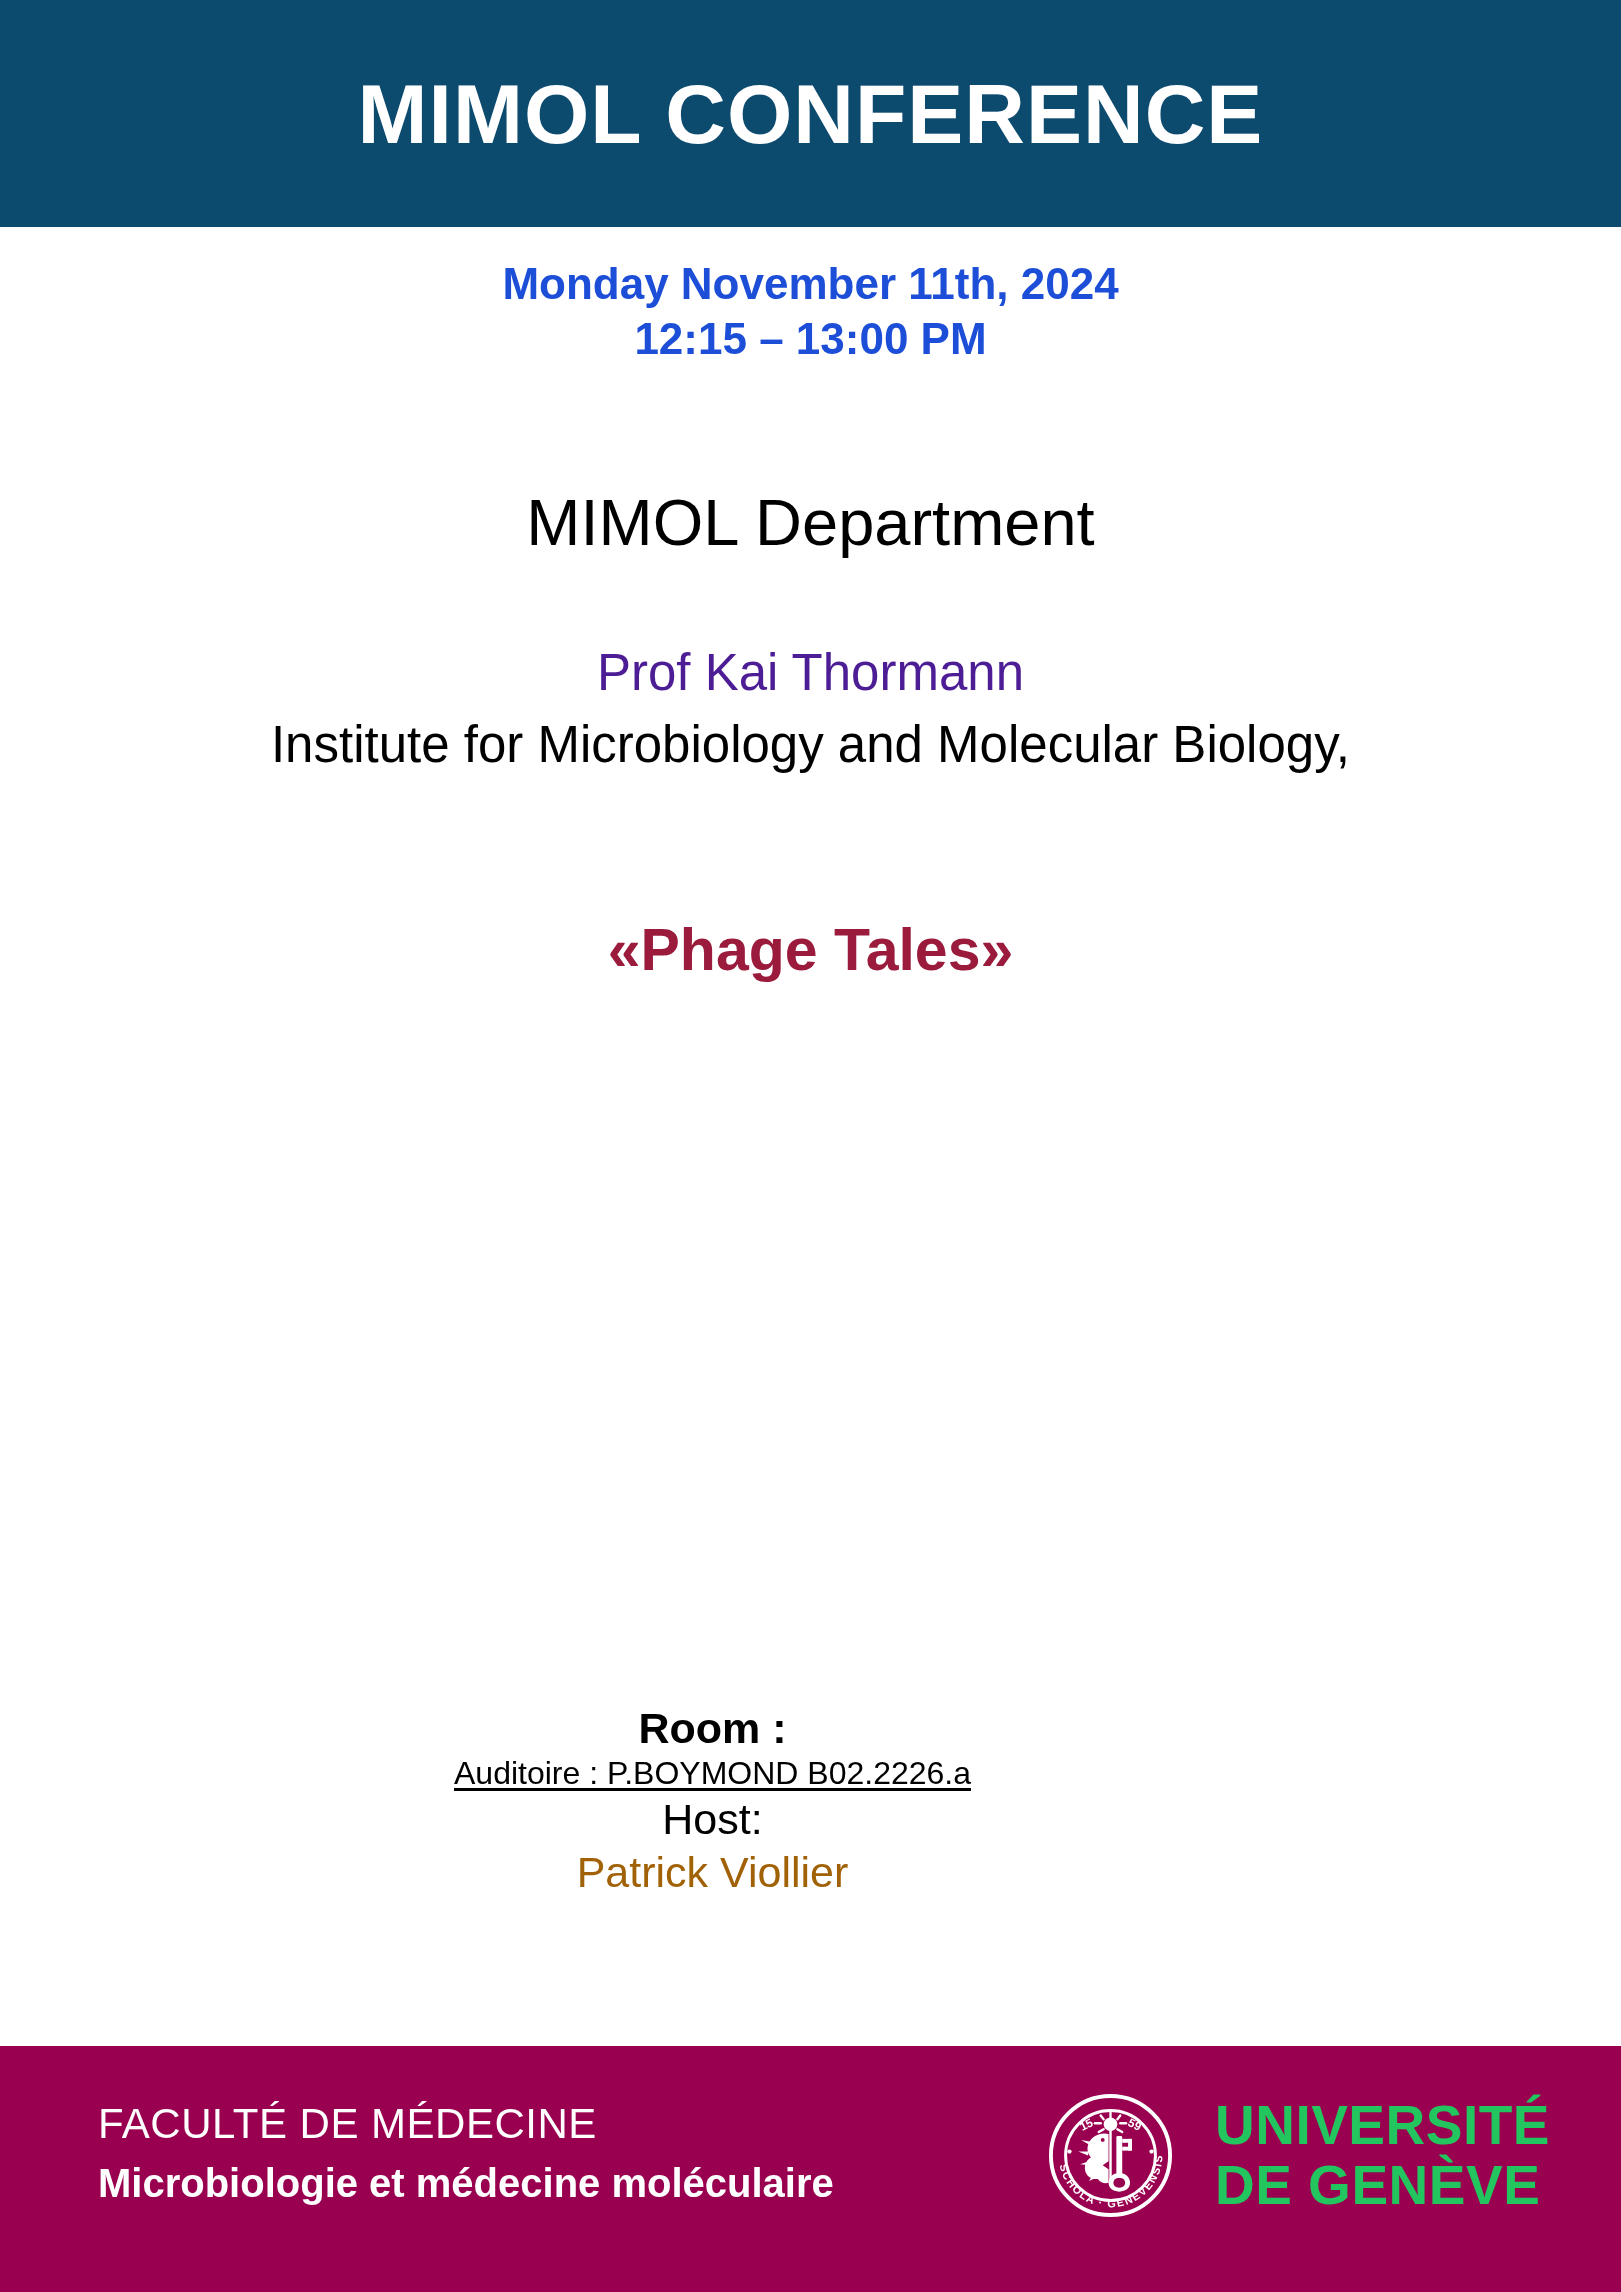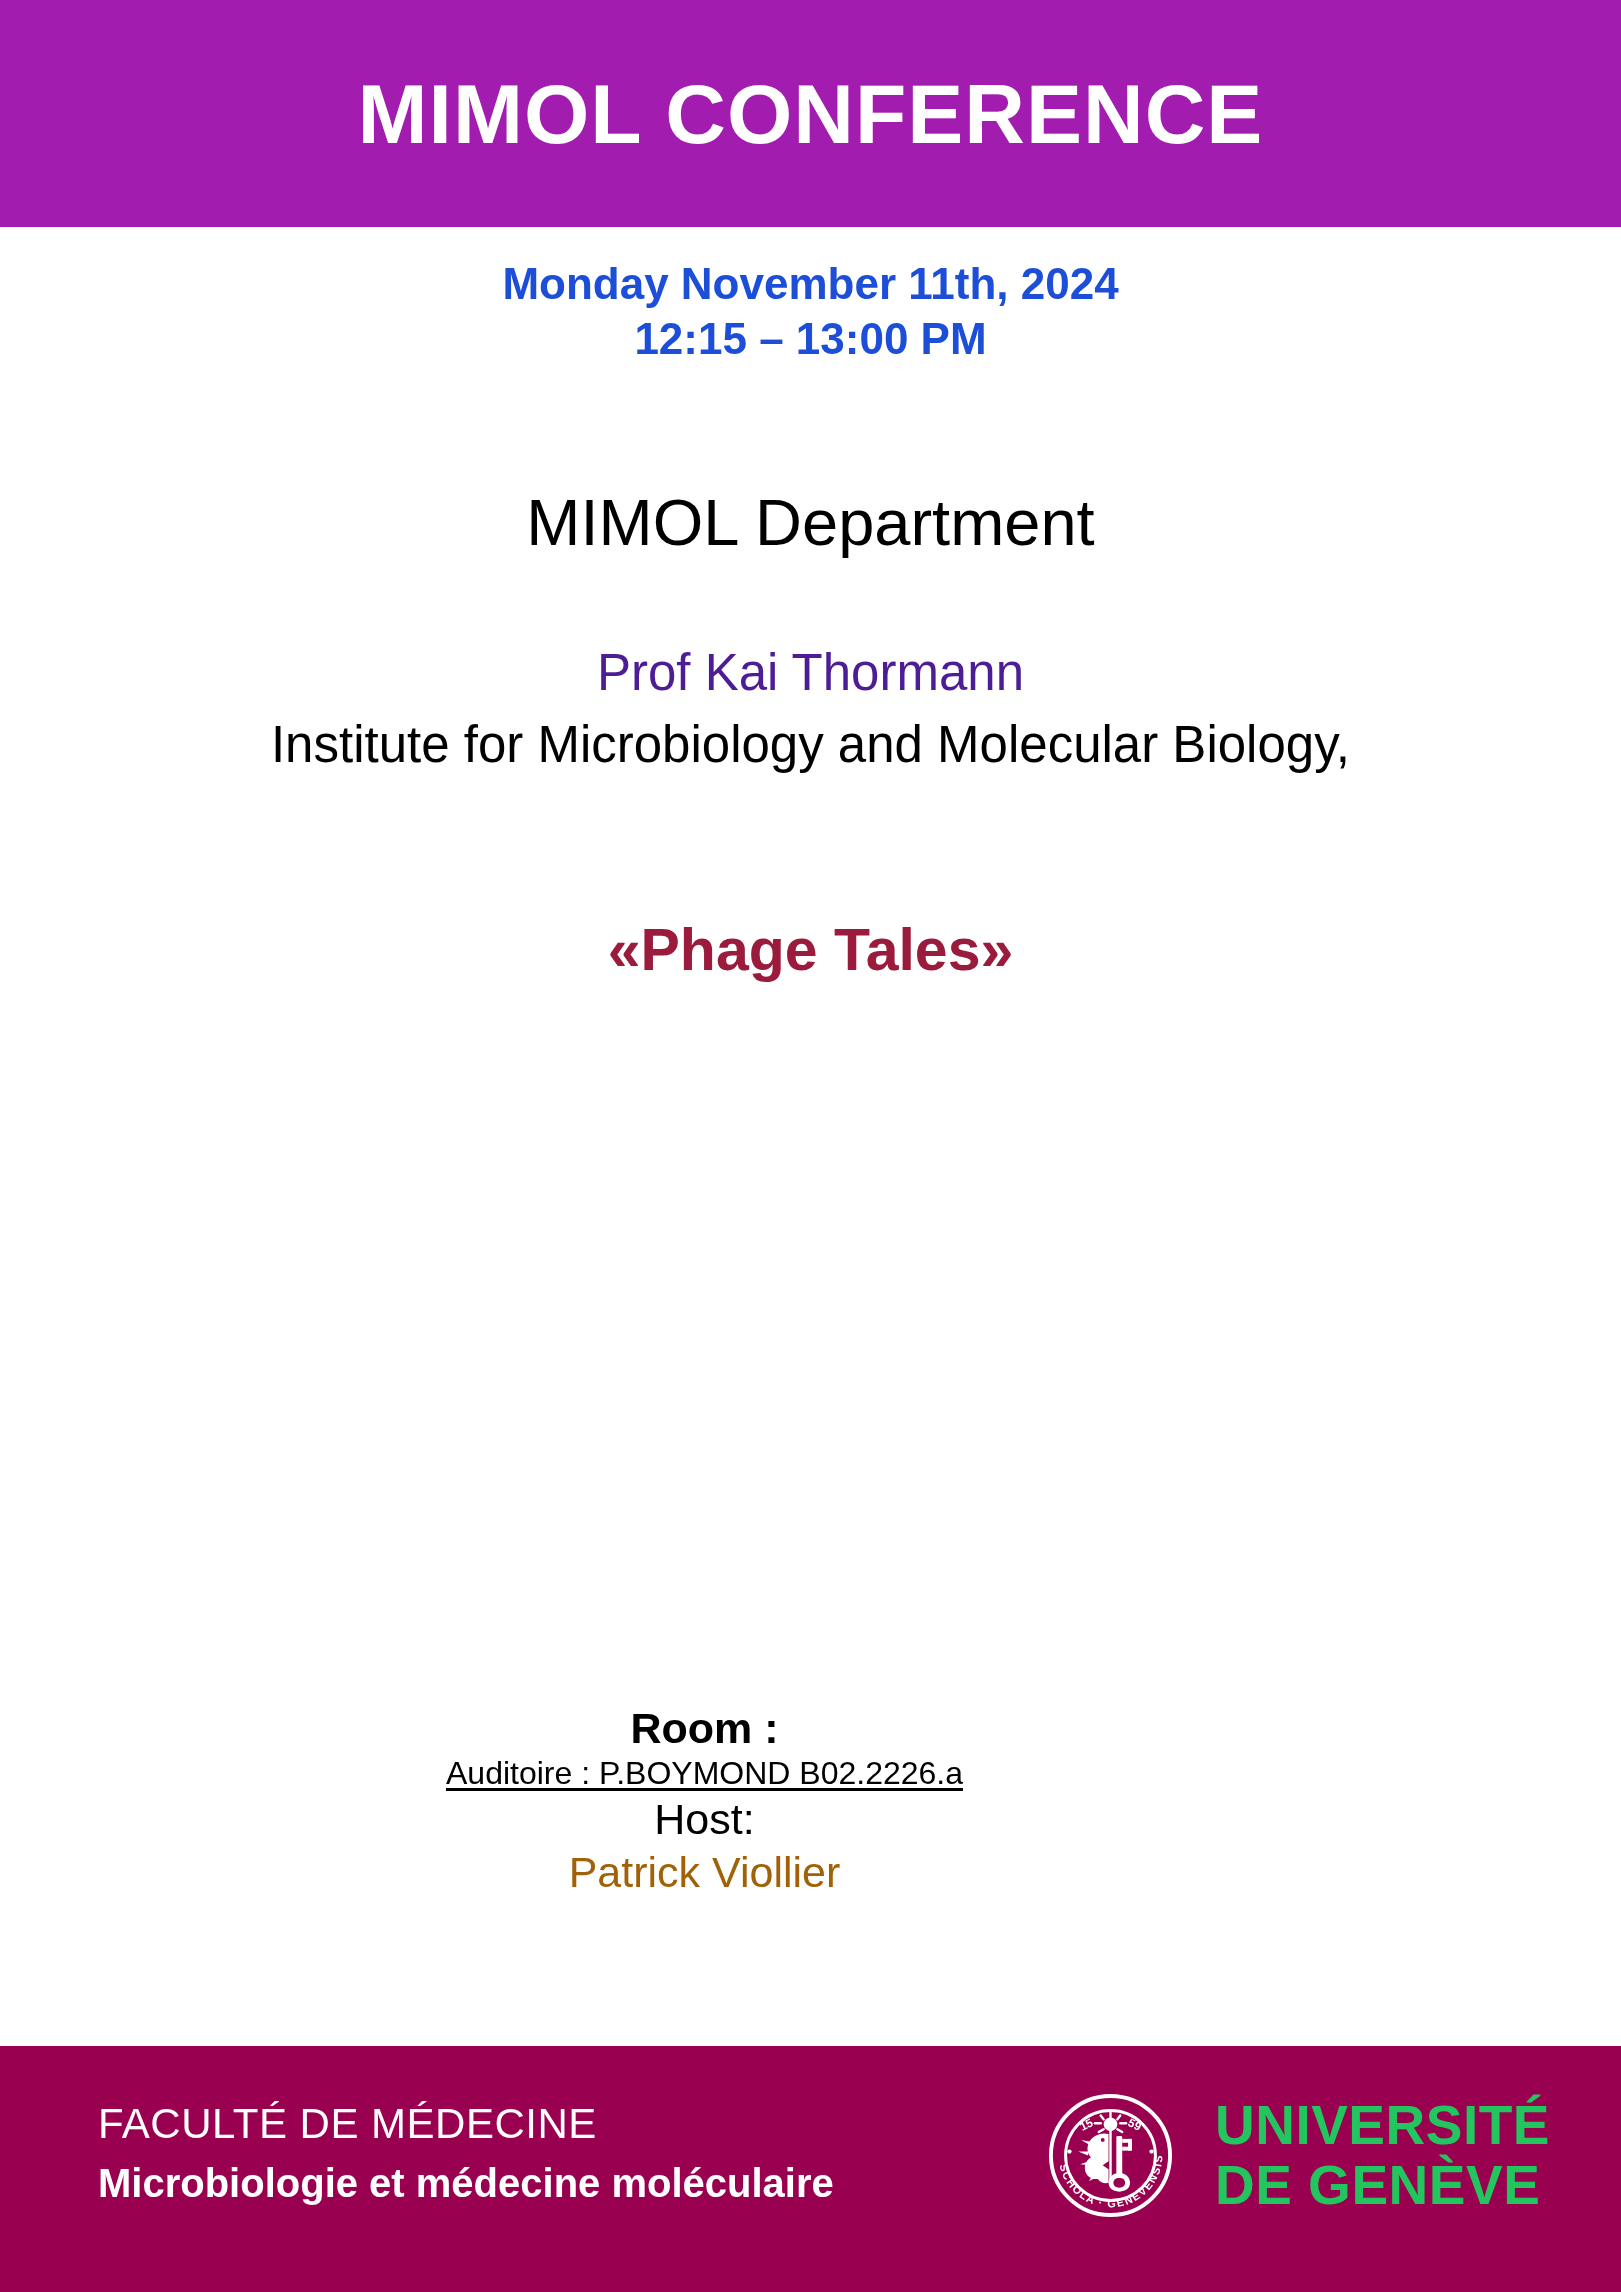--- a/index.html
+++ b/index.html
@@ -19,21 +19,21 @@
     box-sizing: border-box;
   }
 
   
   .header-band {
     position: absolute;
     top: 0;
     left: 0;
     width: 1621px;
     height: 227px;
-    background: #a21caf;
+    background: #0c4a6e;
     display: flex;
     align-items: center;
     justify-content: center;
   }
   .header-title {
     color: #ffffff;
     font-weight: bold;
     font-size: 84px;
     letter-spacing: 1px;
     line-height: 1;
@@ -95,21 +95,21 @@
   .talk-title {
     font-weight: bold;
     font-size: 59px;
     line-height: 1.2;
     color: #9b1b3c;
   }
 
   .venue-block {
     position: absolute;
     top: 1475px;
-    left: 4px;
+    left: 12px;
     width: 1401px;
   }
   .venue-room-label {
     font-weight: bold;
     font-size: 43px;
     line-height: 1.22;
     color: #000000;
   }
   .venue-room-value {
     font-weight: normal;

